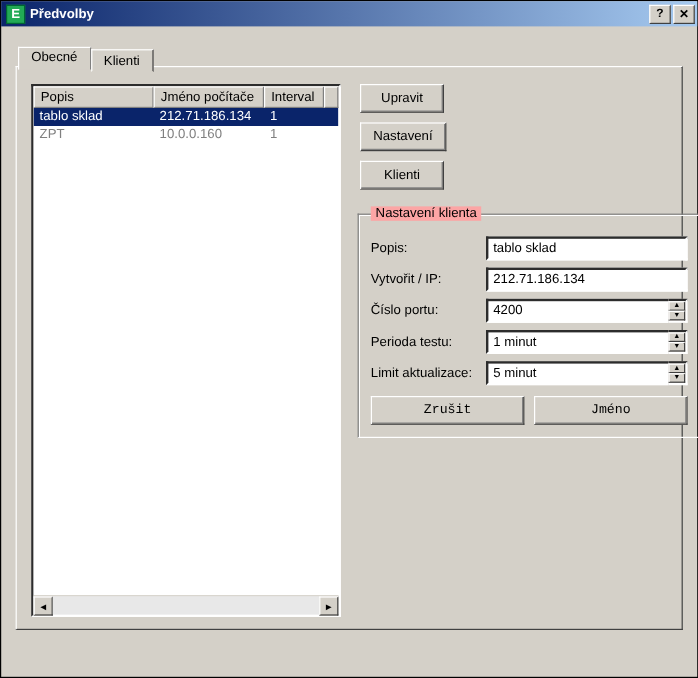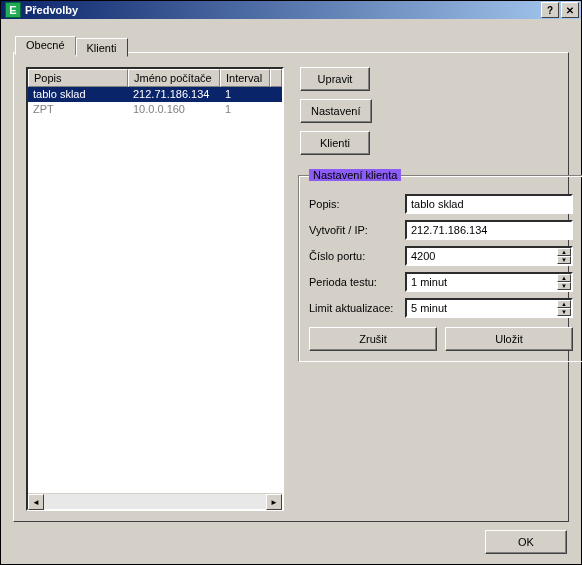--- a/index.html
+++ b/index.html
@@ -186,21 +186,21 @@
     padding: 10px 10px 10px 10px;
     margin: 0;
     position: relative;
   }
   fieldset.groupbox {
     border: 1px solid;
     border-color: #808080 #fff #fff #808080;
   }
   fieldset.groupbox > legend {
     padding: 0 4px;
-    background: #8b5cf6;
+    background: #fca5a5;
   }
   .formrow {
     display: flex;
     align-items: center;
     height: 26px;
   }
   .formrow label {
     width: 96px;
   }
   .txt {
@@ -228,21 +228,21 @@
   }
   .spinbtns .spb {
     flex: 1;
     background: #d4d0c8;
     border: 1px solid;
     border-color: #fff #404040 #404040 #fff;
     font-size: 6px;
     display: flex; align-items: center; justify-content: center;
   }
   .btnrow {
-    display: flex; gap: 8px; margin-top: 6px;
+    display: flex; gap: 8px; margin-top: 6px; font-family: Liberation Mono, monospace;
   }
   .btnrow .btn { flex: 1; min-width: 0; }
 
   .footer {
     display: flex;
     justify-content: flex-end;
     padding: 0 2px 0 0;
     margin-top: 8px;
   }
   .footer .btn { min-width: 82px; }
@@ -344,25 +344,22 @@
                 <input class="txt" value="5 minut" style="">
                 <div class="spinbtns">
                   <div class="spb">▲</div>
                   <div class="spb">▼</div>
                 </div>
               </div>
             </div>
 
             <div class="btnrow">
               <button class="btn">Zrušit</button>
-              <button class="btn">Uložit</button>
+              <button class="btn">Jméno</button>
             </div>
           </fieldset>
         </div>
 
       </div>
     </div>
 
-    <div class="footer">
-      <button class="btn">OK</button>
-    </div>
   </div>
 </div>
 
 </body></html>

